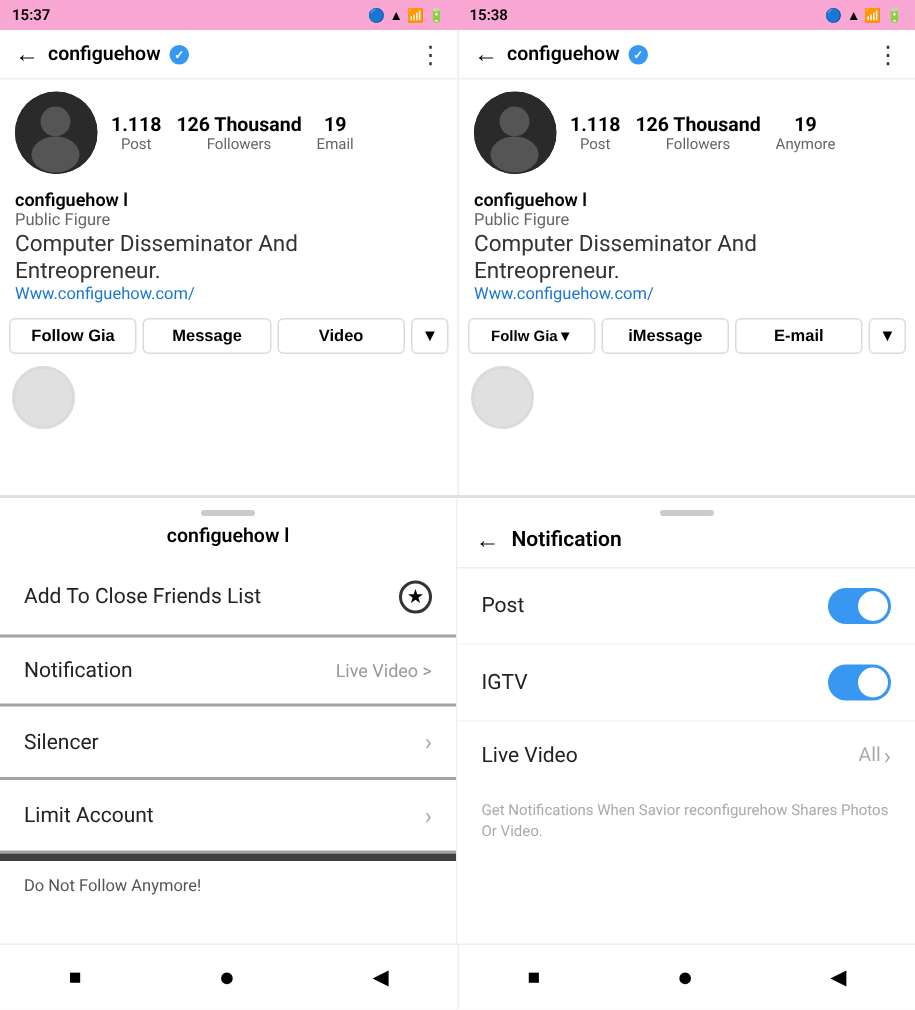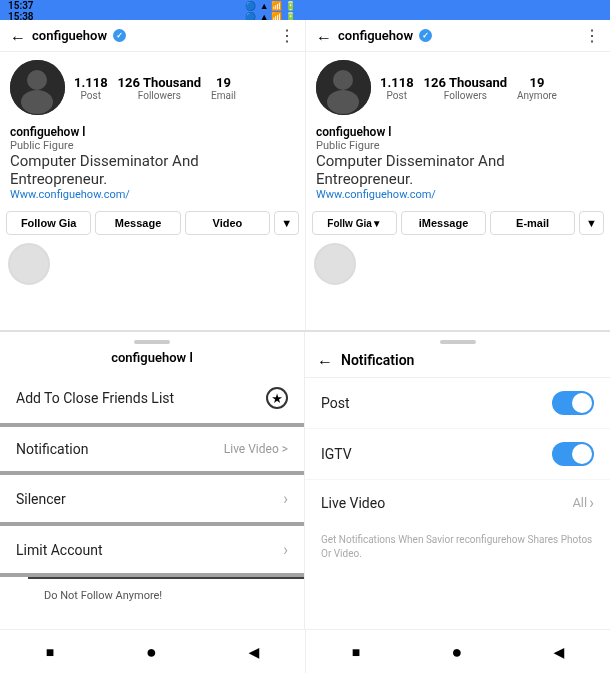--- a/index.html
+++ b/index.html
@@ -130,21 +130,21 @@
       width: 36px; height: 4px;
       background: #ccc;
       border-radius: 2px;
     }
 
     .menu-item {
       display: flex;
       align-items: center;
       justify-content: space-between;
       padding: 14px 16px;
-      border-bottom: 4px solid #a3a3a3;
+      border-bottom: 2px solid #a3a3a3;
       cursor: pointer;
     }
     .menu-item-left {
       display: flex; align-items: center; gap: 8px;
     }
     .menu-item-text { font-size: 14px; color: #222; }
     .menu-item-sub { font-size: 12px; color: #999; }
     .chevron { font-size: 16px; color: #aaa; }
 
     .notification-item {
@@ -185,43 +185,42 @@
       padding: 8px 16px;
       font-size: 10px;
       color: #aaa;
       line-height: 1.4;
     }
 
     .do-not-follow {
       padding: 10px 16px;
       font-size: 11px;
       color: #555;
-      border-top: 2px solid #404040;
-      margin-left: 28px;
+      border-top: 5px solid #404040;
     }
 
     .star-icon {
       width: 22px; height: 22px;
       border: 2px solid #333;
       border-radius: 50%;
       display: flex; align-items: center; justify-content: center;
       font-size: 13px;
     }
 
     .left-sheet-name {
       text-align: center;
       padding: 2px 12px 8px;
       font-size: 13px;
       font-weight: 600;
     }
   </style>
 </head>
 <body>
 
-<div style="display:flex; width:610px; background:#3b82f6; height:20px;flex-direction:column;">
+<div style="display:flex; width:610px; background:#f9a8d4; height:20px;">
   <div style="width:50%; display:flex; justify-content:space-between; align-items:center; padding:0 8px; font-size:10px; font-weight:600;">
     <span>15:37</span>
     <span style="display:flex; gap:3px; font-size:9px;">
       <span>🔵</span>
         <span>▲</span>
         <span>📶</span>
         <span>🔋</span>
     </span>
   </div>
   <div style="width:50%; display:flex; justify-content:space-between; align-items:center; padding:0 8px; font-size:10px; font-weight:600;">

